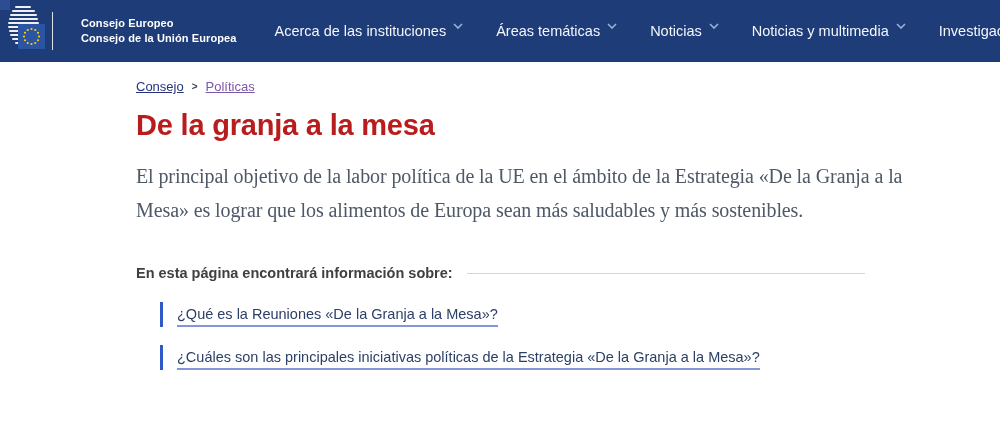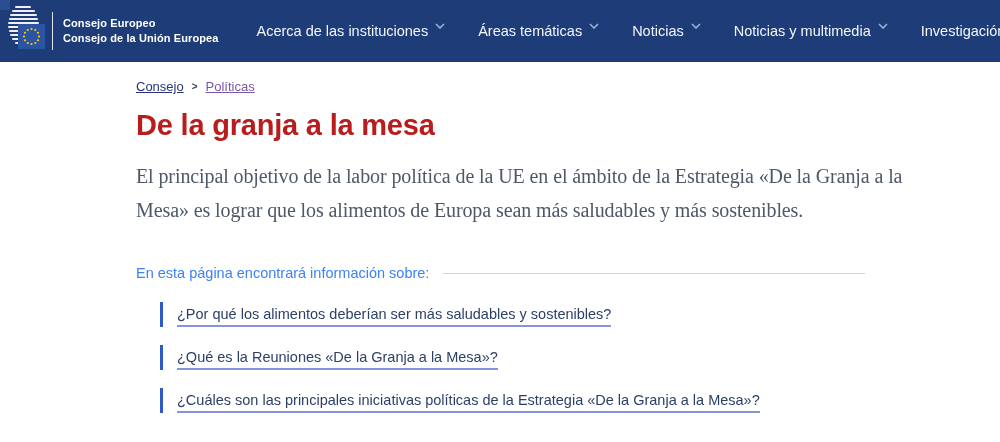--- a/index.html
+++ b/index.html
@@ -53,21 +53,21 @@
     position: absolute;
     left: 18px; top: 24px;
   }
   .brand-sep {
     width: 1px;
     height: 38px;
     background: rgba(255,255,255,0.85);
     flex: 0 0 auto;
   }
   .brand-text {
-    margin-left: 10px;
+    margin-left: 28px;
     font-size: 11px;
     font-weight: 700;
     line-height: 15px;
     letter-spacing: 0.1px;
     white-space: nowrap;
   }
   .main-nav {
     display: flex;
     align-items: center;
     margin-left: 38px;
@@ -120,22 +120,22 @@
   }
   .on-page-head {
     margin-top: 38px;
     width: 729px;
     display: flex;
     align-items: center;
     gap: 14px;
   }
   .on-page-label {
     font-size: 14.5px;
-    font-weight: 400;
-    color: #3b82f6;
+    font-weight: 700;
+    color: #404040;
     white-space: nowrap;
   }
   .head-rule {
     flex: 1;
     height: 1px;
     background: #cdd6db;
   }
   .anchor-list { margin-top: 21px; }
   .anchor-item {
     margin: 0 0 18px 24px;
@@ -251,23 +251,20 @@
 
   <p class="lead">El principal objetivo de la labor política de la UE en el ámbito de la Estrategia «De la Granja a la Mesa» es lograr que los alimentos de Europa sean más saludables y más sostenibles.</p>
 
   <div class="on-page-head">
     <span class="on-page-label">En esta página encontrará información sobre:</span>
     <span class="head-rule"></span>
   </div>
 
   <div class="anchor-list">
     <div class="anchor-item">
-      <a href="#">¿Por qué los alimentos deberían ser más saludables y sostenibles?</a>
-    </div>
-    <div class="anchor-item">
       <a href="#">¿Qué es la Reuniones «De la Granja a la Mesa»?</a>
     </div>
     <div class="anchor-item">
       <a href="#">¿Cuáles son las principales iniciativas políticas de la Estrategia «De la Granja a la Mesa»?</a>
     </div>
   </div>
 
 </main>
 
 </body></html>

